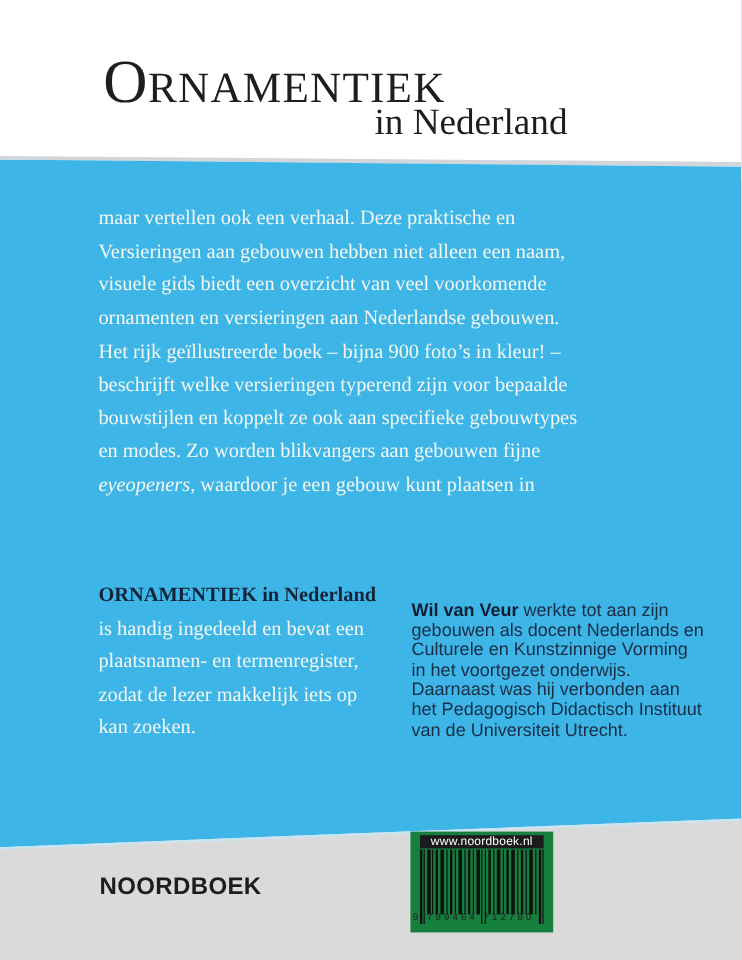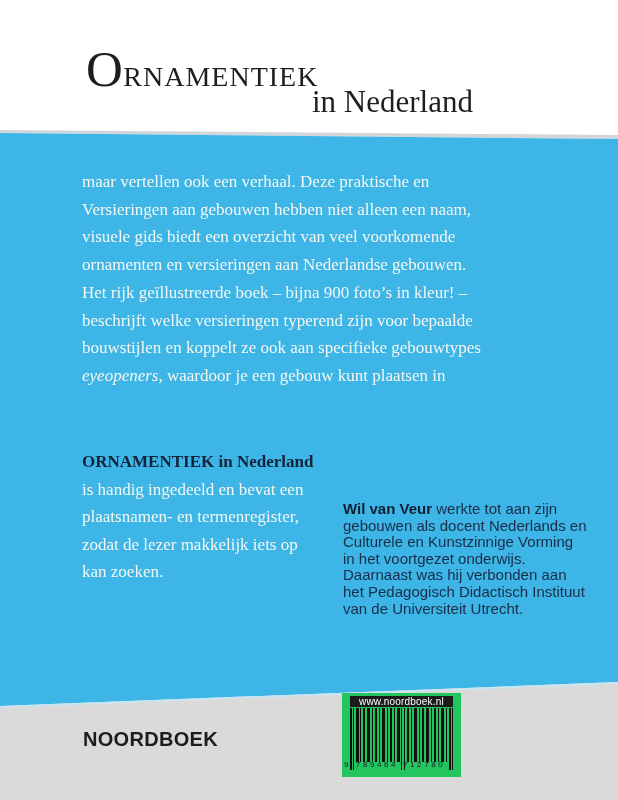--- a/index.html
+++ b/index.html
@@ -26,53 +26,53 @@
     position: absolute; left: 0; top: 0; width: 618px; height: 800px;
     background: #c9e6f2;
     clip-path: polygon(0 706px, 618px 682px, 618px 684px, 0 708px);
   }
   .title {
     position: absolute; left: 86px; top: 44px;
     font-family: "Liberation Serif", serif;
     color: #1e1e1e; font-size: 51px; line-height: 1; letter-spacing: 0.5px;
     white-space: nowrap;
   }
-  .title .rest { font-size: 28px; letter-spacing: 1px; }
+  .title .rest { font-size: 36px; letter-spacing: 1px; }
   .subtitle {
     position: absolute; left: 312px; top: 86px;
     font-family: "Liberation Serif", serif;
     color: #1e1e1e; font-size: 31px; line-height: 1; white-space: nowrap;
   }
   .intro {
     position: absolute; left: 82px; top: 168px; width: 460px;
     color: #f4f7f2; font-size: 17px; line-height: 27.7px;
   }
   .intro .line { display: block; white-space: nowrap; }
   .intro em { font-style: italic; }
   .index-block {
     position: absolute; left: 82px; top: 448px; width: 240px;
     font-size: 17px; line-height: 27.5px; color: #f4f7f2;
   }
-  .index-block .head { font-weight: bold; color: #13243a; display: block; white-space: nowrap; }
+  .index-block .head { font-weight: bold; color: #13243a; display: block; white-space: nowrap; margin-top: 34px; }
   .index-block .line { display: block; white-space: nowrap; }
   .bio {
     position: absolute; left: 343px; top: 501px; width: 260px;
     font-family: "Liberation Sans", sans-serif;
     font-size: 15px; line-height: 16.6px; color: #1a2d48;
   }
   .bio .line { display: block; white-space: nowrap; }
   .bio b { font-weight: bold; color: #0f1e33; }
   .publisher {
     position: absolute; left: 83px; top: 728px;
     font-family: "Liberation Sans", sans-serif; font-weight: bold;
     font-size: 20px; color: #1d1d1d; letter-spacing: 0.3px;
   }
   .barcode-box {
     position: absolute; left: 342px; top: 693px; width: 119px; height: 84px;
-    background: #22c55e;
+    background: #15803d;
   }
   .barcode-url {
     position: absolute; left: 8px; top: 3px; width: 103px; height: 11px;
     background: #1b1b1b; color: #ffffff;
     font-family: "Liberation Sans", sans-serif; font-size: 10px; line-height: 11px;
     text-align: center; letter-spacing: 0.2px; white-space: nowrap; overflow: hidden;
   }
   .bars {
     position: absolute; left: 8px; top: 15px; width: 103px; height: 62px;
   }
@@ -99,20 +99,21 @@
 <div class="subtitle">in Nederland</div>
 
 <div class="intro">
   <span class="line">maar vertellen ook een verhaal. Deze praktische en</span>
   <span class="line">Versieringen aan gebouwen hebben niet alleen een naam,</span>
   <span class="line">visuele gids biedt een overzicht van veel voorkomende</span>
   <span class="line">ornamenten en versieringen aan Nederlandse gebouwen.</span>
   <span class="line">Het rijk geïllustreerde boek – bijna 900 foto’s in kleur! –</span>
   <span class="line">beschrijft welke versieringen typerend zijn voor bepaalde</span>
   <span class="line">bouwstijlen en koppelt ze ook aan specifieke gebouwtypes</span>
+  <span class="line">en modes. Zo worden blikvangers aan gebouwen fijne</span>
   <span class="line"><em>eyeopeners</em><span>, waardoor je een gebouw kunt plaatsen in</span></span>
 </div>
 
 <div class="index-block">
   <span class="head">ORNAMENTIEK in Nederland</span>
   <span class="line">is handig ingedeeld en bevat een</span>
   <span class="line">plaatsnamen- en termenregister,</span>
   <span class="line">zodat de lezer makkelijk iets op</span>
   <span class="line">kan zoeken.</span>
 </div>

